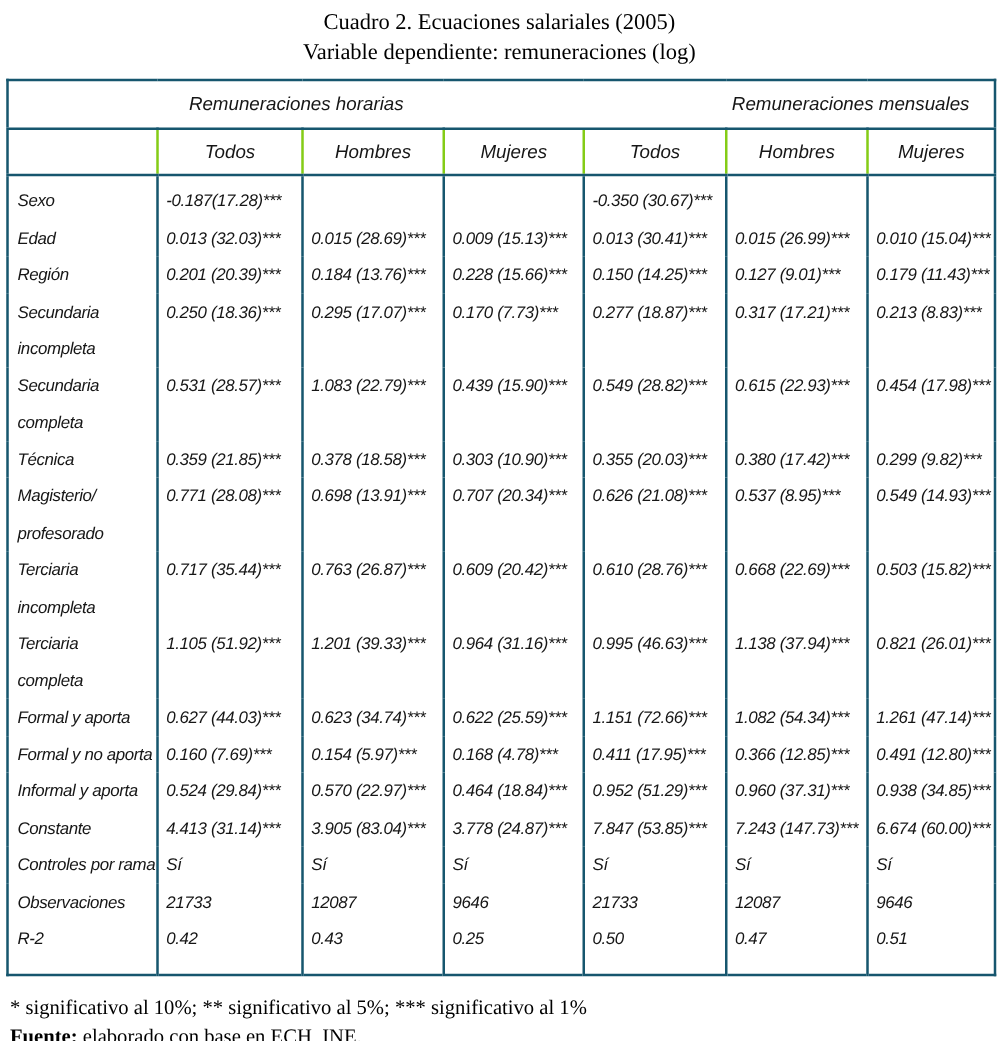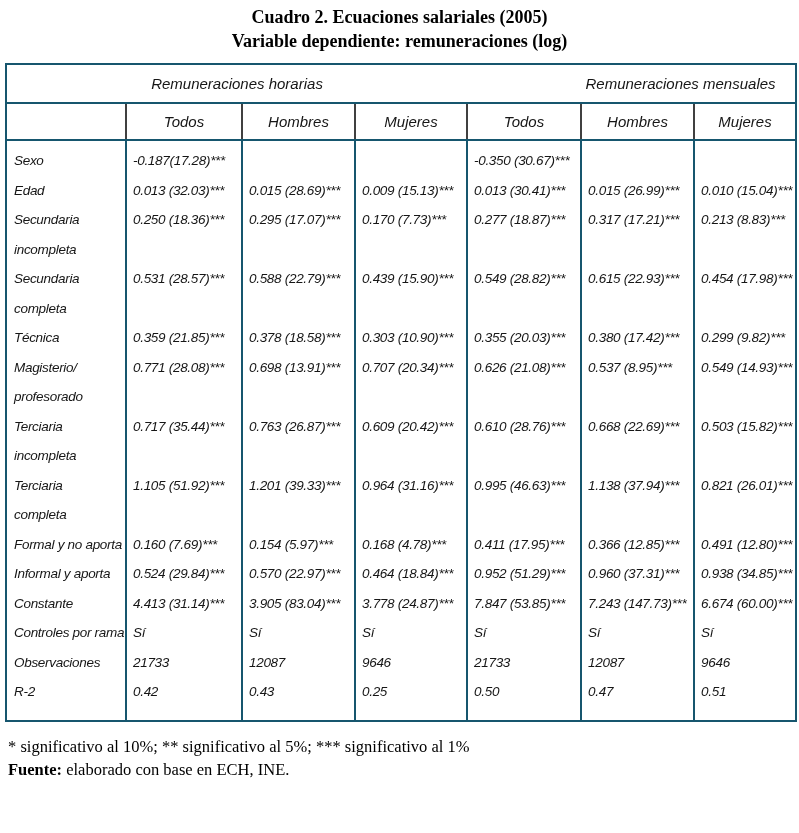--- a/index.html
+++ b/index.html
@@ -16,21 +16,21 @@
     width: 799px;
     height: 833px;
     position: relative;
   }
   .title-block {
     padding-top: 5px;
     text-align: center;
   }
   .doc-title, .doc-subtitle {
     font-family: "Liberation Serif", serif;
-    font-weight: bold;
+    font-weight: normal;
     font-size: 18px;
     line-height: 24px;
     color: #000000;
   }
   .table-wrap {
     margin: 10px 4px 0 5px;
   }
   table.results {
     width: 790px;
     border-collapse: collapse;
@@ -54,21 +54,21 @@
   }
   
   tr.sub-row td {
     height: 33px;
     border-bottom: 2px solid #16566e;
     text-align: center;
     vertical-align: middle;
     font-size: 15px;
   }
   tr.sub-row td + td {
-    border-left: 2px solid #404040;
+    border-left: 2px solid #84cc16;
     border-radius: 15px;
   }
   
   tr.body-row td {
     vertical-align: top;
     padding: 0 0 0 6px;
     font-size: 13.5px;
     letter-spacing: -0.3px;
     line-height: 29.5px;
     white-space: pre;
@@ -141,34 +141,43 @@
         <tr class="body-row">
           <td class="lbl">Edad</td>
           <td>0.013 (32.03)***</td>
           <td>0.015 (28.69)***</td>
           <td>0.009 (15.13)***</td>
           <td>0.013 (30.41)***</td>
           <td>0.015 (26.99)***</td>
           <td>0.010 (15.04)***</td>
         </tr>
         <tr class="body-row">
+          <td class="lbl">Región</td>
+          <td>0.201 (20.39)***</td>
+          <td>0.184 (13.76)***</td>
+          <td>0.228 (15.66)***</td>
+          <td>0.150 (14.25)***</td>
+          <td>0.127 (9.01)***</td>
+          <td>0.179 (11.43)***</td>
+        </tr>
+        <tr class="body-row">
           <td class="lbl">Secundaria
 incompleta</td>
           <td>0.250 (18.36)***</td>
           <td>0.295 (17.07)***</td>
           <td>0.170 (7.73)***</td>
           <td>0.277 (18.87)***</td>
           <td>0.317 (17.21)***</td>
           <td>0.213 (8.83)***</td>
         </tr>
         <tr class="body-row">
           <td class="lbl">Secundaria
 completa</td>
           <td>0.531 (28.57)***</td>
-          <td>0.588 (22.79)***</td>
+          <td>1.083 (22.79)***</td>
           <td>0.439 (15.90)***</td>
           <td>0.549 (28.82)***</td>
           <td>0.615 (22.93)***</td>
           <td>0.454 (17.98)***</td>
         </tr>
         <tr class="body-row">
           <td class="lbl">Técnica</td>
           <td>0.359 (21.85)***</td>
           <td>0.378 (18.58)***</td>
           <td>0.303 (10.90)***</td>
@@ -200,20 +209,29 @@
           <td class="lbl">Terciaria
 completa</td>
           <td>1.105 (51.92)***</td>
           <td>1.201 (39.33)***</td>
           <td>0.964 (31.16)***</td>
           <td>0.995 (46.63)***</td>
           <td>1.138 (37.94)***</td>
           <td>0.821 (26.01)***</td>
         </tr>
         <tr class="body-row">
+          <td class="lbl">Formal y aporta</td>
+          <td>0.627 (44.03)***</td>
+          <td>0.623 (34.74)***</td>
+          <td>0.622 (25.59)***</td>
+          <td>1.151 (72.66)***</td>
+          <td>1.082 (54.34)***</td>
+          <td>1.261 (47.14)***</td>
+        </tr>
+        <tr class="body-row">
           <td class="lbl">Formal y no aporta</td>
           <td>0.160 (7.69)***</td>
           <td>0.154 (5.97)***</td>
           <td>0.168 (4.78)***</td>
           <td>0.411 (17.95)***</td>
           <td>0.366 (12.85)***</td>
           <td>0.491 (12.80)***</td>
         </tr>
         <tr class="body-row">
           <td class="lbl">Informal y aporta</td>

